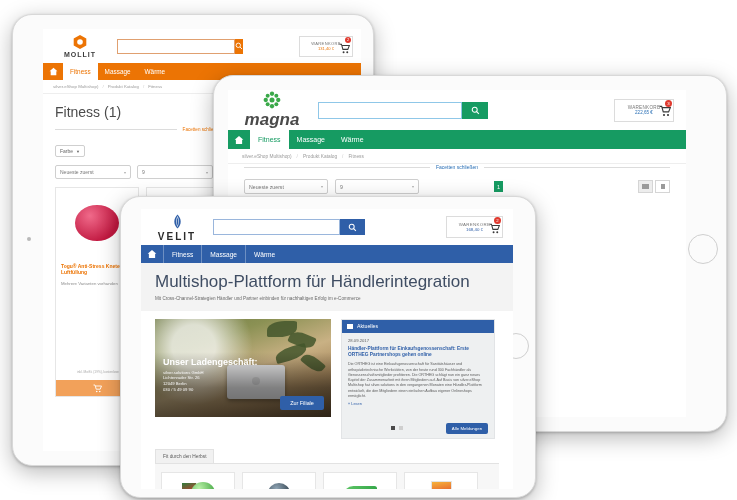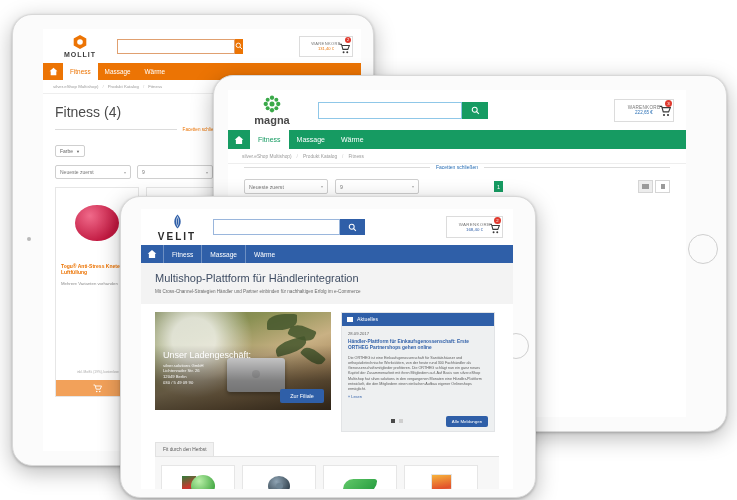--- a/index.html
+++ b/index.html
@@ -91,21 +91,21 @@
           radial-gradient(circle at 22% 28%, rgba(255,255,255,.75) 0 14%, rgba(255,255,255,0) 38%),
           linear-gradient(160deg,#6f7a45 0%,#8b9154 26%,#c9b184 52%,#a98a5f 72%,#6d5436 100%);}
   .leaf{position:absolute;background:#43562c;border-radius:60% 10% 60% 10%;opacity:.85;}
   .laptop{position:absolute;background:#e9e9ea;border-radius:3px;
           box-shadow:0 2px 4px rgba(0,0,0,.35);}
   .laptop i{position:absolute;left:50%;top:48%;width:8px;height:8px;margin:-4px 0 0 -4px;
           border-radius:50%;background:#d3d3d4;}
   .photo .veil{position:absolute;left:0;right:0;bottom:0;top:34%;
           background:linear-gradient(to bottom, rgba(0,0,0,0) 0%, rgba(0,0,0,.45) 55%, rgba(0,0,0,.58) 100%);}
   .photo .cap{position:absolute;color:#fff;}
-  .photo .cap .h{font-weight:normal;}
+  .photo .cap .h{font-weight:bold;}
   .photo .cap .a{line-height:1.35;opacity:.95;}
   .btn-primary{background:#2f5fa8;color:#fff;display:flex;align-items:center;
           justify-content:center;border-radius:2px;}
 
   .news{background:#eef0f1;border:1px solid #e2e4e6;display:flex;flex-direction:column;}
   .news .head{background:#2f5fa8;color:#fff;display:flex;align-items:center;}
   .news .head .ic{display:inline-block;background:#fff;}
   .news .date{color:#5e5e5e;}
   .news .h2{color:#2f5fa8;font-weight:bold;line-height:1.35;}
   .news .body{color:#5b5b5b;line-height:1.42;}
@@ -179,21 +179,21 @@
         </div>
 
         <div class="crumb" style="height:13px;padding:0 10px;font-size:4.4px;gap:4px;border-bottom:1px solid #eee;">
           <span>silver.eShop Multishop)</span>
           <span class="sep">/</span>
           <span>Produkt Katalog</span>
           <span class="sep">/</span>
           <span>Fitness</span>
         </div>
 
-        <div class="pagetitle" style="font-size:14px;padding:10px 12px 7px;">Fitness  (4)</div>
+        <div class="pagetitle" style="font-size:14px;padding:10px 12px 7px;">Fitness  (1)</div>
 
         <div class="facet-rule" style="margin:0 12px;font-size:4.6px;color:#ec7404;">
           <em>Facetten schließen</em>
         </div>
 
         <div style="padding:7px 12px 0;">
           <div class="pill" style="height:10px;padding:0 4px;font-size:5px;gap:3px;">
             <span>Farbe</span>
             <span style="font-size:4px;">▼</span>
           </div>
@@ -258,21 +258,21 @@
                   <circle cx="12" cy="19.5" r="2.6"></circle>
                 <circle cx="4.5" cy="12" r="2.6"></circle>
                   <circle cx="19.5" cy="12" r="2.6"></circle>
                 <circle cx="6.8" cy="6.8" r="2.4"></circle>
                   <circle cx="17.2" cy="6.8" r="2.4"></circle>
                 <circle cx="6.8" cy="17.2" r="2.4"></circle>
                   <circle cx="17.2" cy="17.2" r="2.4"></circle>
                 <circle cx="12" cy="12" r="3"></circle>
               </g>
             </svg>
-            <div class="logo-name" style="font-size:11px;color:#4a4a4a;letter-spacing:0;">magna</div>
+            <div class="logo-name" style="font-size:17px;color:#4a4a4a;letter-spacing:0;font-style:italic;">magna</div>
           </div>
           <div class="srch" style="height:17px;margin:0 14px;max-width:170px;">
             <input class="srch-input" style="font-size: 9px; padding: 0px 4px; outline: none; border-color: rgb(143, 199, 232);" placeholder="">
             <div class="srch-btn" style="width:26px;height:17px;background:#169b62;">
               <svg width="9" height="9" viewBox="0 0 16 16">
                 <circle cx="6.6" cy="6.6" r="4.4" fill="none" stroke="#fff" stroke-width="1.8"></circle>
                 <line x1="10" y1="10" x2="14" y2="14" stroke="#fff" stroke-width="1.8"></line>
               </svg>
             </div>
           </div>
@@ -440,21 +440,21 @@
           </div>
           <div class="nav-item" style="padding:0 8px;font-size:6.6px;border-right:1px solid rgba(255,255,255,.3);">
             <span>Massage</span>
           </div>
           <div class="nav-item" style="padding:0 8px;font-size:6.6px;">
             <span>Wärme</span>
           </div>
         </div>
 
         <div class="hero" style="padding:9px 14px 10px;">
-          <h1 style="font-size:11px;line-height:1.15;">Multishop-Plattform für Händlerintegration</h1>
+          <h1 style="font-size:17px;line-height:1.15;">Multishop-Plattform für Händlerintegration</h1>
           <p style="font-size:4.6px;margin-top:4px;">Mit Cross-Channel-Strategien Händler und Partner einbinden für nachhaltigen Erfolg im e-Commerce</p>
         </div>
 
         <div style="display:flex;gap:10px;padding:8px 14px 0;">
 
           <div class="photo" style="width:176px;height:98px;">
             <div class="leaf" style="left:112px;top:2px;width:30px;height:16px;"></div>
             <div class="leaf" style="left:134px;top:14px;width:26px;height:14px;transform:rotate(24deg);"></div>
             <div class="leaf" style="left:120px;top:28px;width:32px;height:13px;transform:rotate(-16deg);"></div>
             <div class="leaf" style="left:146px;top:38px;width:24px;height:12px;transform:rotate(40deg);"></div>

